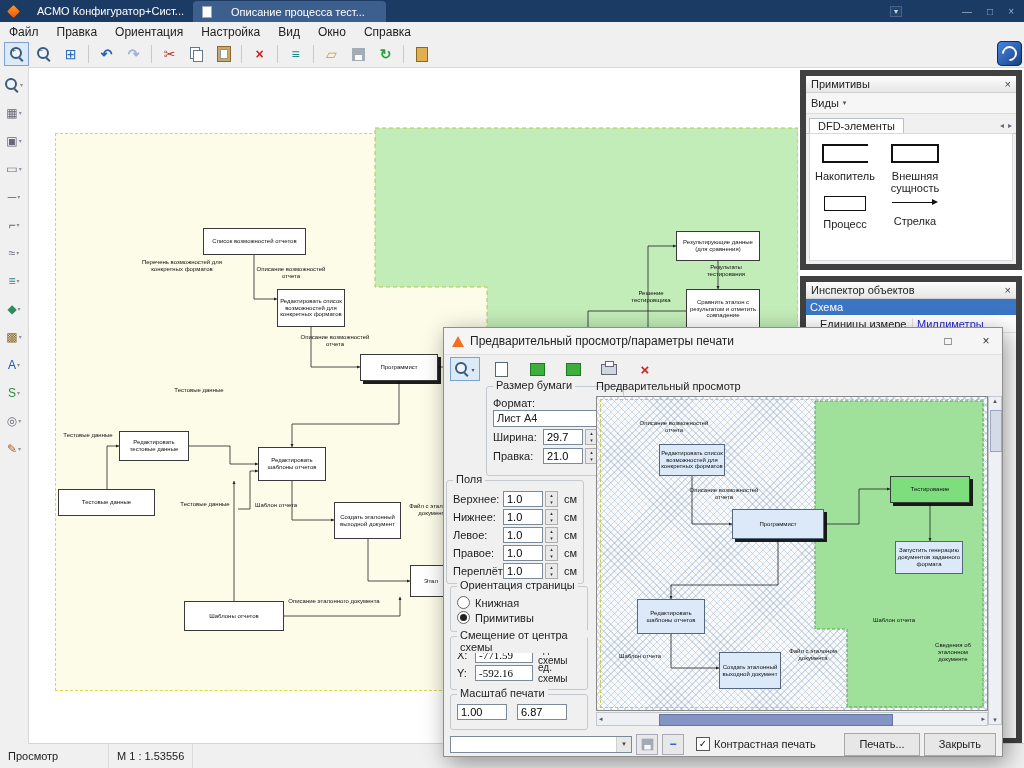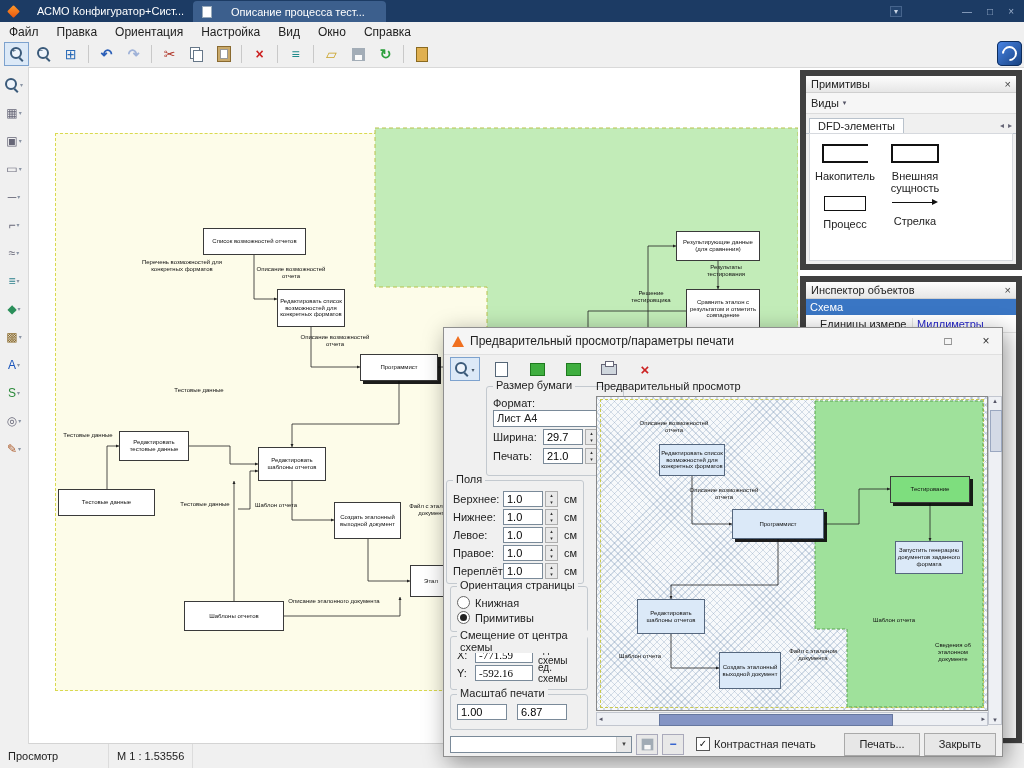--- a/index.html
+++ b/index.html
@@ -436,21 +436,21 @@
         <div class="frow" style="height:19px;">
           <span class="flabel">Ширина:</span>
           <input class="num w40" value="29.7" style="">
           <span class="spin">
               <i>▴</i>
               <i>▾</i>
             </span>
           <span class="funit">см</span>
         </div>
         <div class="frow" style="height:19px;">
-          <span class="flabel">Печать:</span>
+          <span class="flabel">Правка:</span>
           <input class="num w40" value="21.0" style="">
           <span class="spin">
               <i>▴</i>
               <i>▾</i>
             </span>
           <span class="funit">см</span>
         </div>
       </div>
     </div>
 

